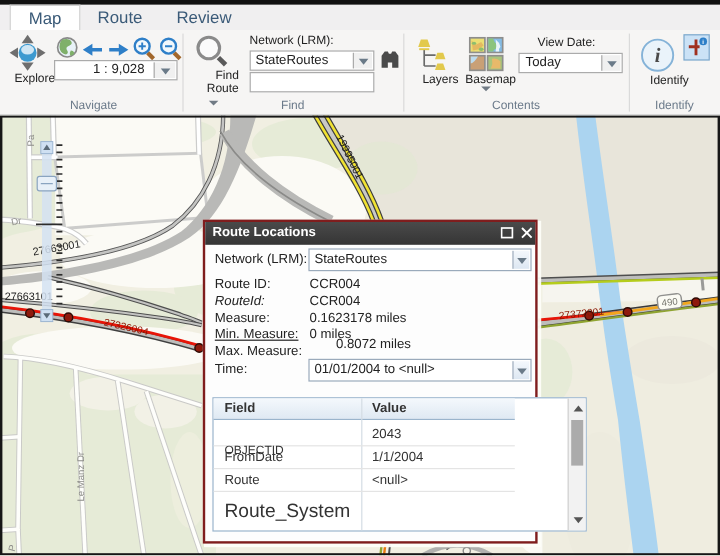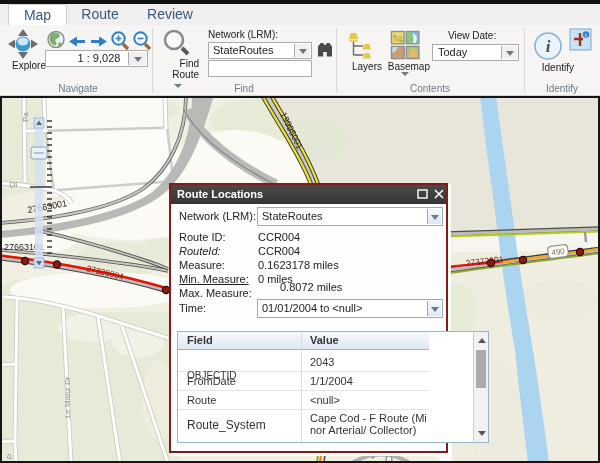--- a/index.html
+++ b/index.html
@@ -390,22 +390,21 @@
       <div class="abs" style="left:123px;top:0;width:1px;height:110px;background:#d4dce4;"></div>
       <div class="abs" style="left:0;top:39px;width:251px;height:1px;background:#e4e4e4;"></div>
       <div class="abs" style="left:0;top:58px;width:251px;height:1px;background:#e4e4e4;"></div>
       <div class="abs" style="left:0;top:77px;width:251px;height:1px;background:#e4e4e4;"></div>
       <span class="abs" style="left:9px;top:38px;font-size:10px;color:#333;">OBJECTID</span>
       <span class="abs" style="left:132px;top:24px;font-size:11px;color:#333;">2043</span>
       <span class="abs" style="left:9px;top:43px;font-size:11px;color:#333;">FromDate</span>
       <span class="abs" style="left:132px;top:43px;font-size:11px;color:#333;">1/1/2004</span>
       <span class="abs" style="left:9px;top:62px;font-size:11px;color:#333;">Route</span>
       <span class="abs" style="left:132px;top:62px;font-size:11px;color:#333;">&lt;null&gt;</span>
-      <span class="abs" style="left:9px;top:86px;font-size:12px;color:#333;">Route_System</span>
-      <span class="abs" style="left:132px;top:80px;font-size:11px;color:#333;width:125px;line-height:12px;">Cape Cod - F Route (Mi nor Arterial/ Collector)</span>
+      <span class="abs" style="left:9px;top:86px;font-size:16px;color:#333;">Route_System</span>
 
       <div class="abs" style="right:0;top:0;width:15px;height:110px;background:#f2f2f2;border-left:1px solid #d0d0d0;">
         <div class="abs" style="left:4px;top:6px;width:0;height:0;border-left:4px solid transparent;border-right:4px solid transparent;border-bottom:5px solid #555;"></div>
         <div class="abs" style="left:2px;top:18px;width:10px;height:38px;background:#ababab;"></div>
         <div class="abs" style="left:4px;bottom:6px;width:0;height:0;border-left:4px solid transparent;border-right:4px solid transparent;border-top:5px solid #555;"></div>
       </div>
     </div>
   </div>
 </div>
 

